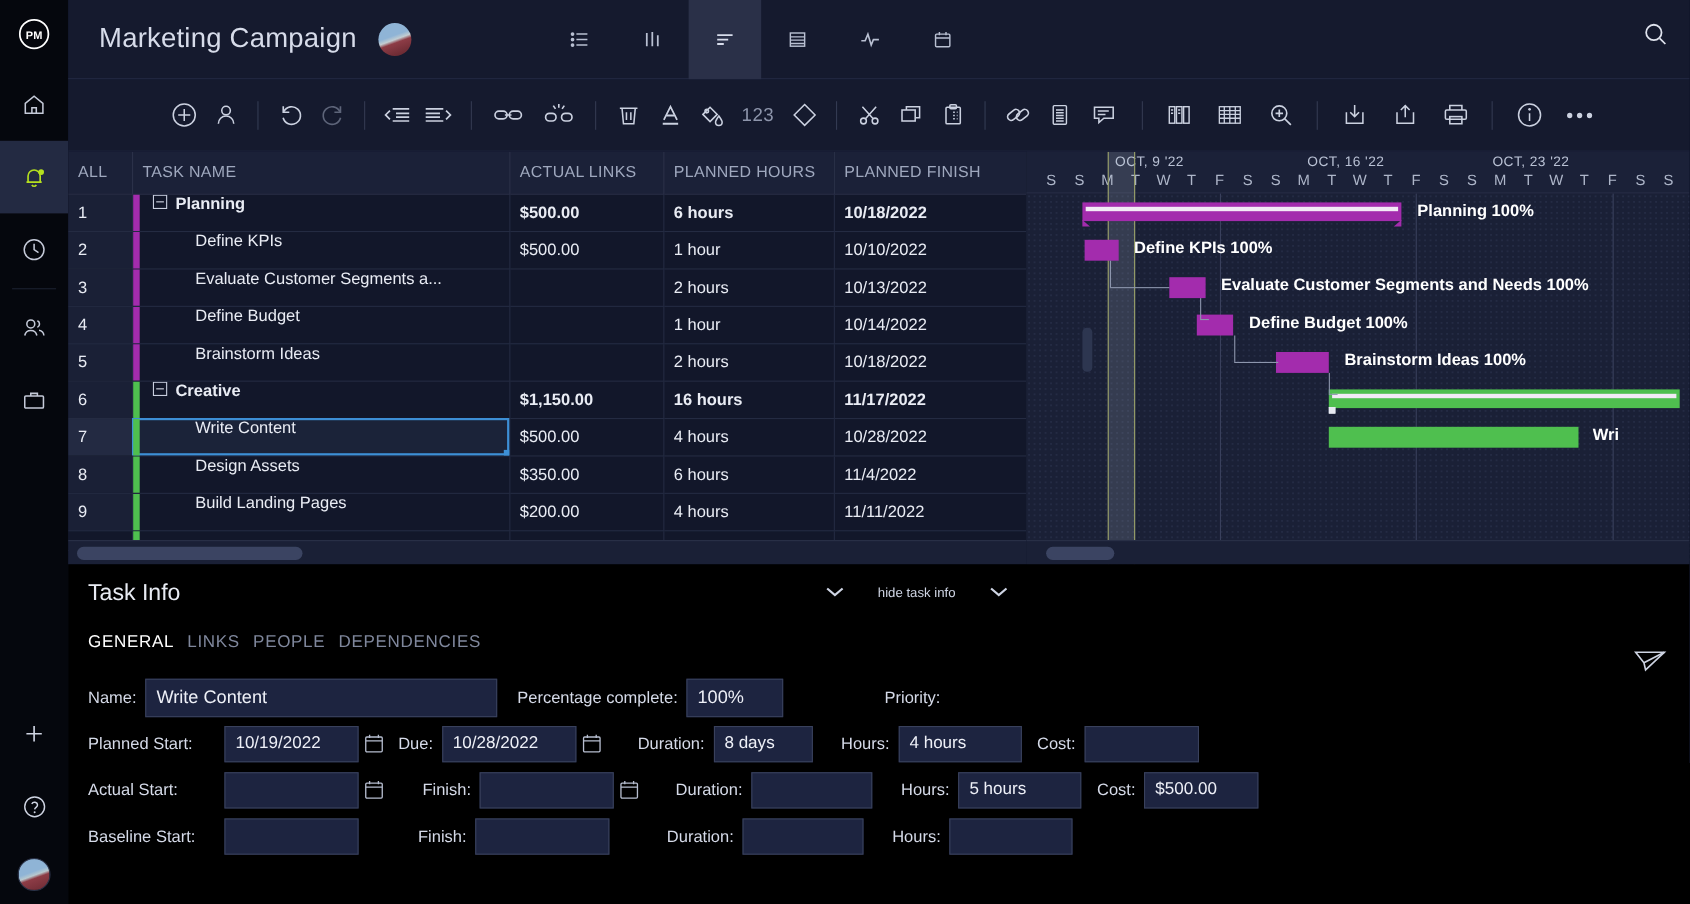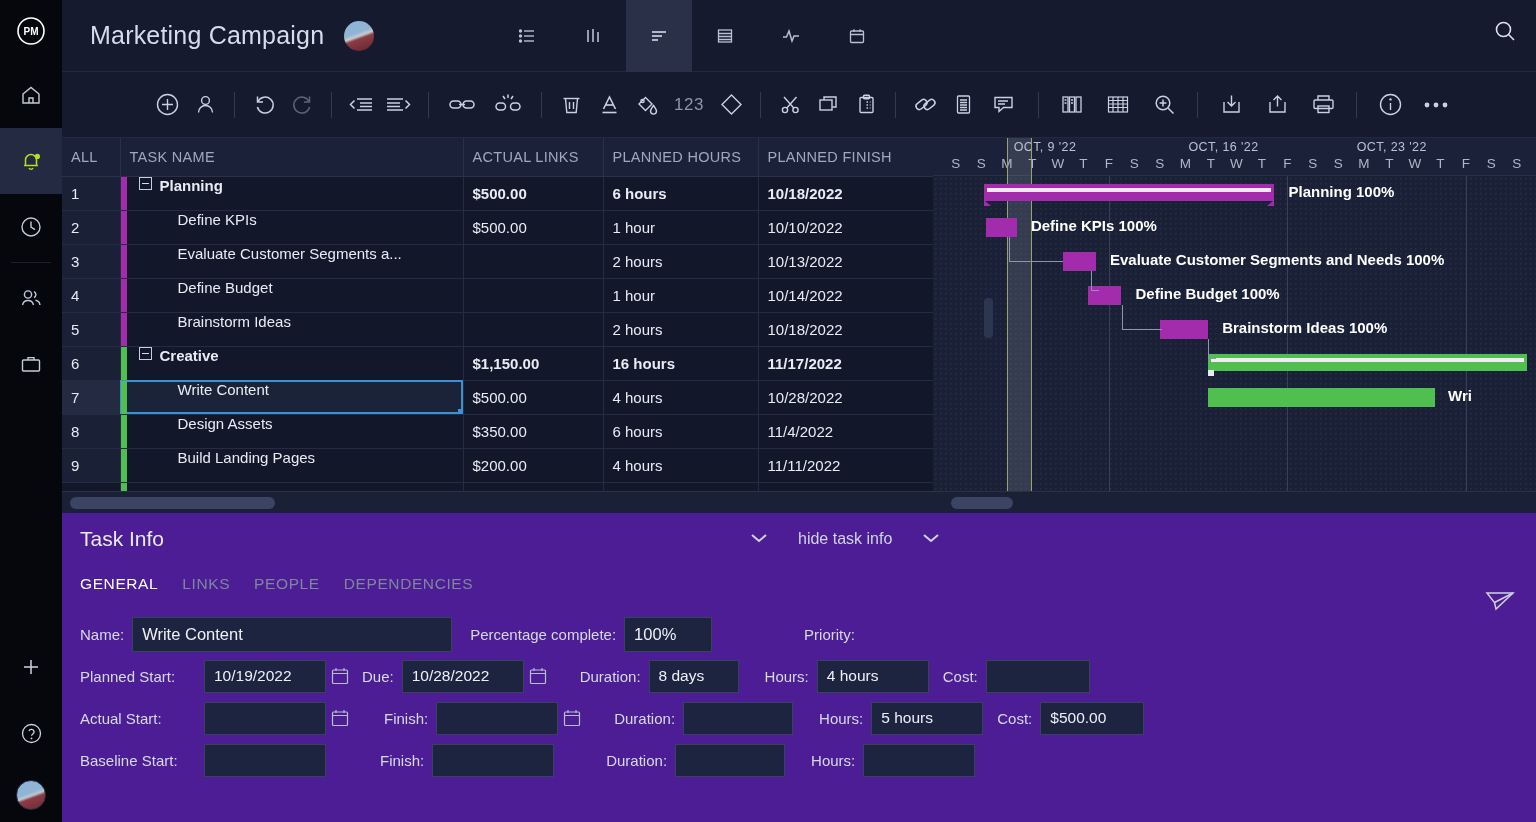--- a/index.html
+++ b/index.html
@@ -172,26 +172,26 @@
   .gantt-hscroll {
     position: absolute; left: 0; bottom: 0; right: 0; height: 22px;
     background: #1a2036; border-top: 1px solid #2b3149;
   }
   .gantt-hscroll .thumb {
     position: absolute; left: 18px; top: 5px; width: 62px; height: 12px;
     background: #3b4462; border-radius: 6px; cursor: pointer;
   }
 
   
-  .taskinfo { flex: 1 1 auto; background: #4c1d95; position: relative; padding: 0 18px; }
+  .taskinfo { flex: 1 1 auto; background: #000000; position: relative; padding: 0 18px; }
   .ti-head { display: flex; align-items: center; height: 52px; position: relative; }
   .ti-title { font-size: 21px; color: #e8ebf3; padding-left: 0; }
   .ti-hide { position: absolute; left: 668px; display: flex; align-items: center; gap: 28px; cursor: pointer; }
-  .ti-hide span { font-size: 16px; color: #cfd5e4; }
-  .tabs { display: flex; gap: 24px; height: 38px; align-items: center; }
+  .ti-hide span { font-size: 12px; color: #cfd5e4; }
+  .tabs { display: flex; gap: 12px; height: 38px; align-items: center; }
   .tab { font-size: 15.5px; color: #7f879c; letter-spacing: .6px; cursor: pointer; }
   .tab.active { color: #ffffff; }
   .send-icon { position: absolute; right: 20px; top: 75px; cursor: pointer; }
 
   .form { padding-top: 10px; }
   .frow { display: flex; align-items: center; height: 42px; }
   .lbl { font-size: 15px; color: #d5dae8; margin-right: 8px; white-space: nowrap; }
   .fld {
     background: #1d2440; border: 1px solid #39415c; height: 33px; color: #eef0f7;
     font-size: 15.5px; padding: 0 9px; font-family: "Liberation Sans", sans-serif;

